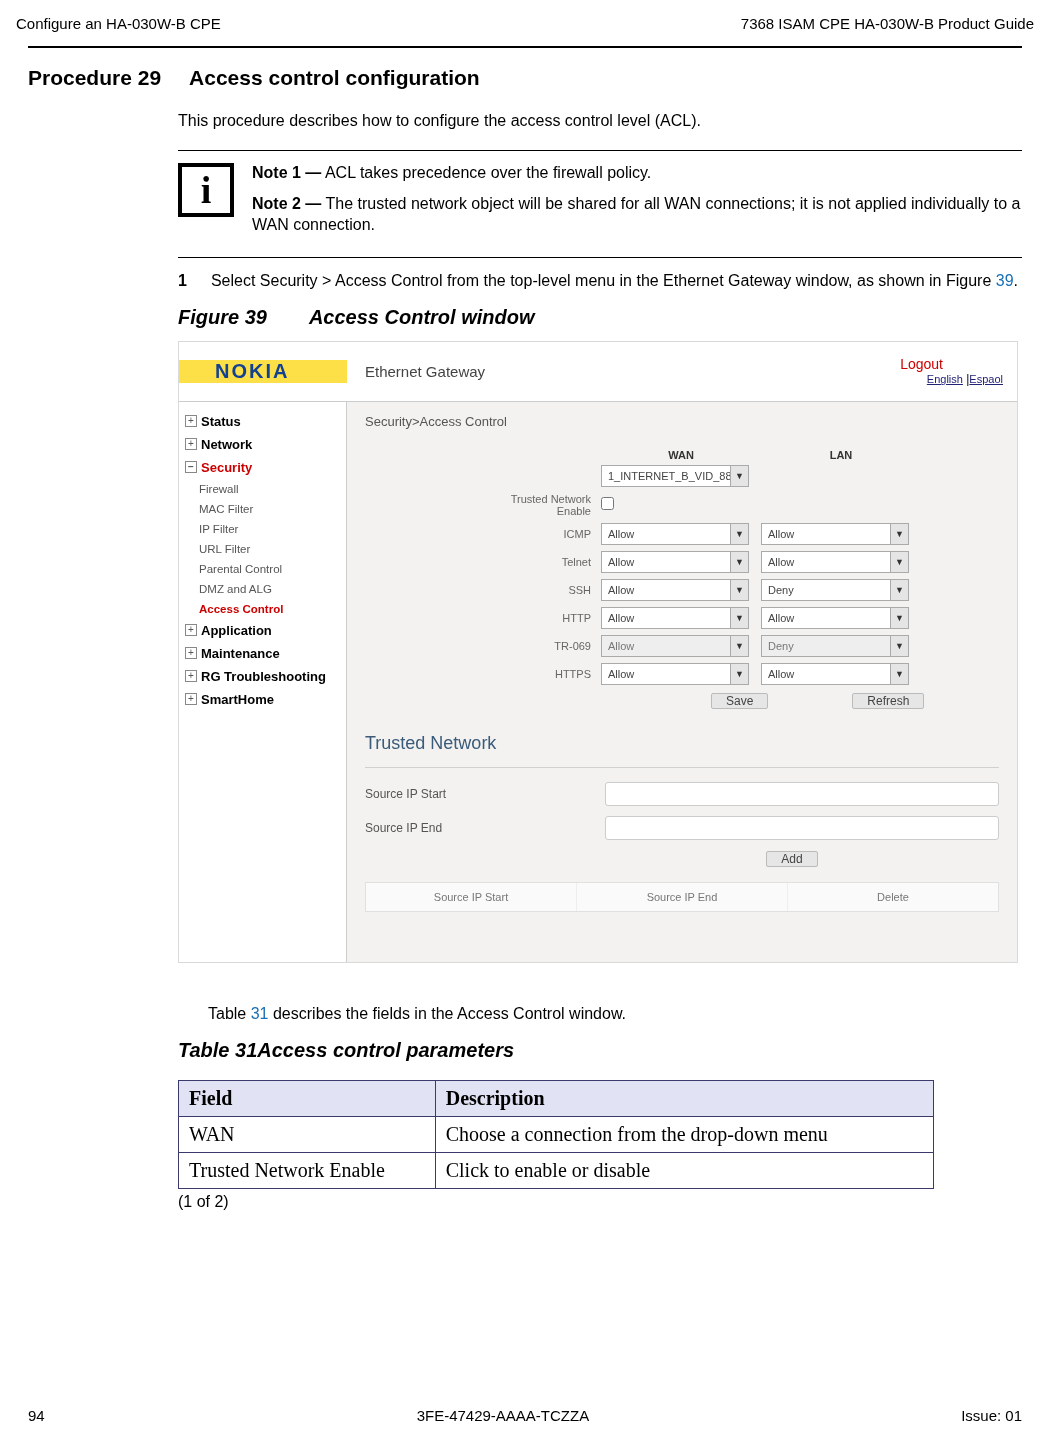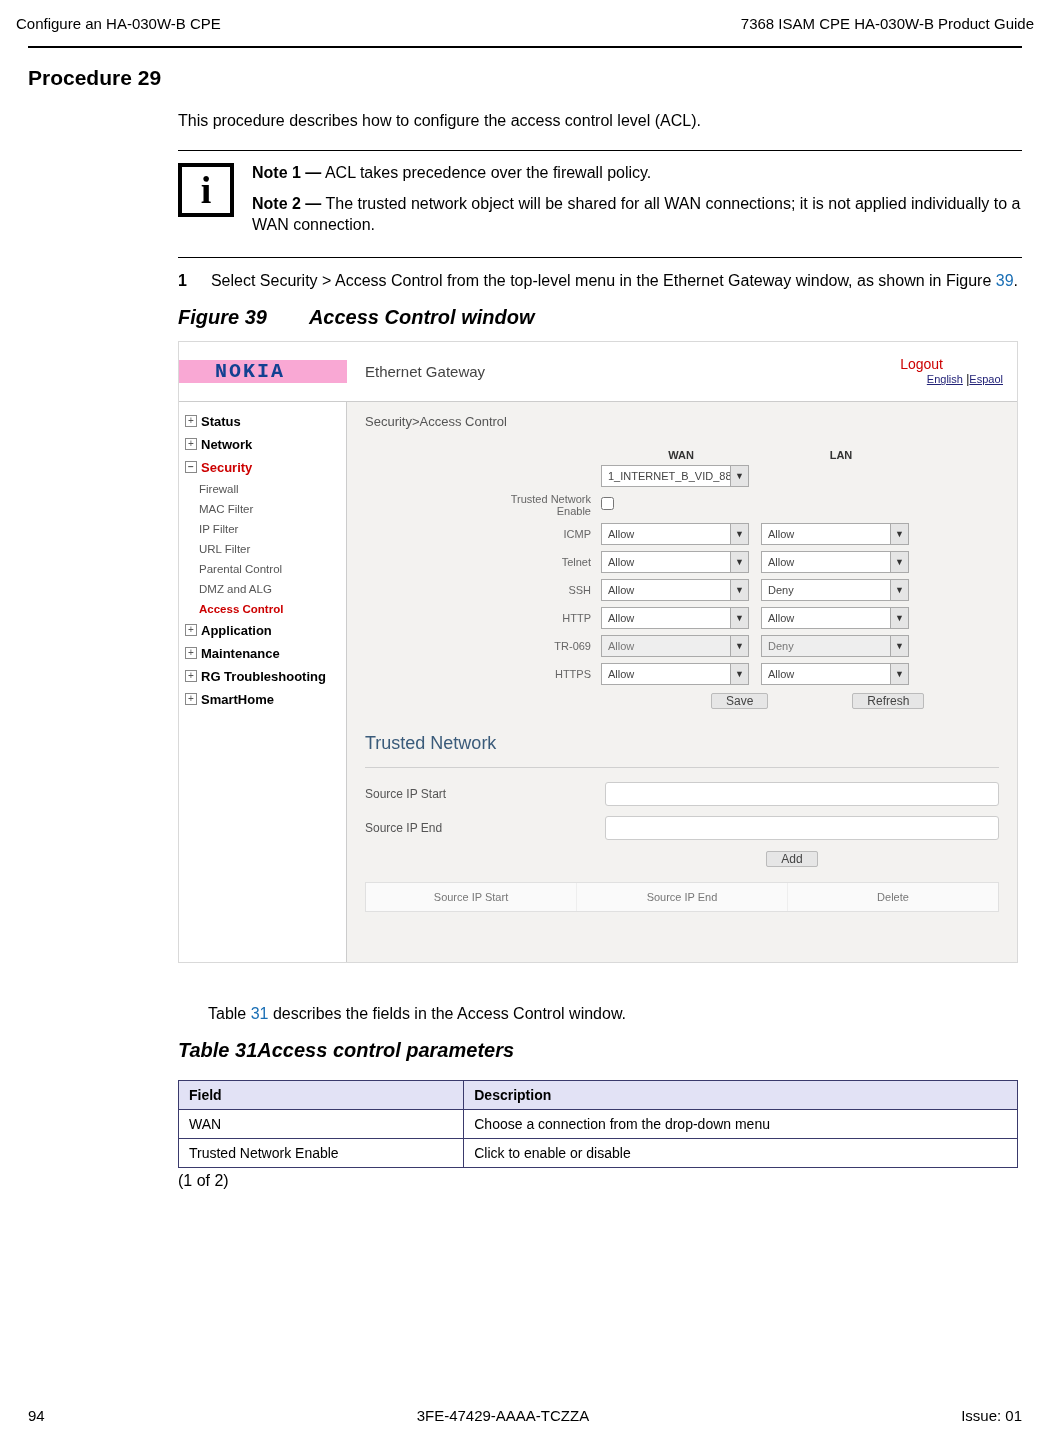--- a/index.html
+++ b/index.html
@@ -82,28 +82,27 @@
     }
     .shot-top {
       display: flex;
       align-items: center;
       background: #fff;
       border-bottom: 1px solid #ccc;
       height: 60px;
     }
     .shot-logo {
       width: 168px;
-      background: #f9a8d4;
+      background: #fde047;
       padding-left: 36px;
       font-weight: 900;
       font-size: 20px;
       color: #124191;
       letter-spacing: 2px;
       flex-shrink: 0;
-      font-family: Liberation Mono, monospace;
     }
     .shot-top-mid {
       flex: 1;
       padding-left: 18px;
       font-size: 15px;
       color: #444;
     }
     .shot-top-right {
       text-align: right;
       padding-right: 14px;
@@ -238,22 +237,23 @@
       font-weight: bold;
       font-style: italic;
       font-size: 20px;
       margin-left: 150px;
       margin-bottom: 18px;
       display: flex; 
     }
     .param-table {
       margin-left: 150px;
       border-collapse: collapse;
-      width: 840px;
-      font-size: 14px;
+      width: 756px;
+      font-size: 20px;
+      font-family: Liberation Serif, serif;
     }
     .param-table th {
       background: #e2e2f5;
       border: 1px solid #3a3a6c;
       padding: 6px 10px;
       text-align: left;
       font-weight: bold;
     }
     .param-table td {
       border: 1px solid #3a3a6c;
@@ -277,20 +277,21 @@
 
 <div class="header-row">
   <div>Configure an HA-030W-B CPE</div>
   <div>7368 ISAM CPE HA-030W-B Product Guide</div>
 </div>
 <div class="divider-top"></div>
 
 <div class="content">
   <div class="proc-title">
     <span>Procedure 29</span>
+    <span>Access control configuration</span>
   </div>
 
   <p class="intro">This procedure describes how to configure the access control level (ACL).</p>
 
   <div class="note-rule"></div>
   <div class="note-block">
     <div class="info-icon">i</div>
     <div class="note-text">
       <p><span class="note-label">Note 1 —</span><span> ACL takes precedence over the firewall policy.</span></p>
       <p><span class="note-label">Note 2 —</span><span> The trusted network object will be shared for all WAN connections; it is not applied individually to a WAN connection.</span></p>

